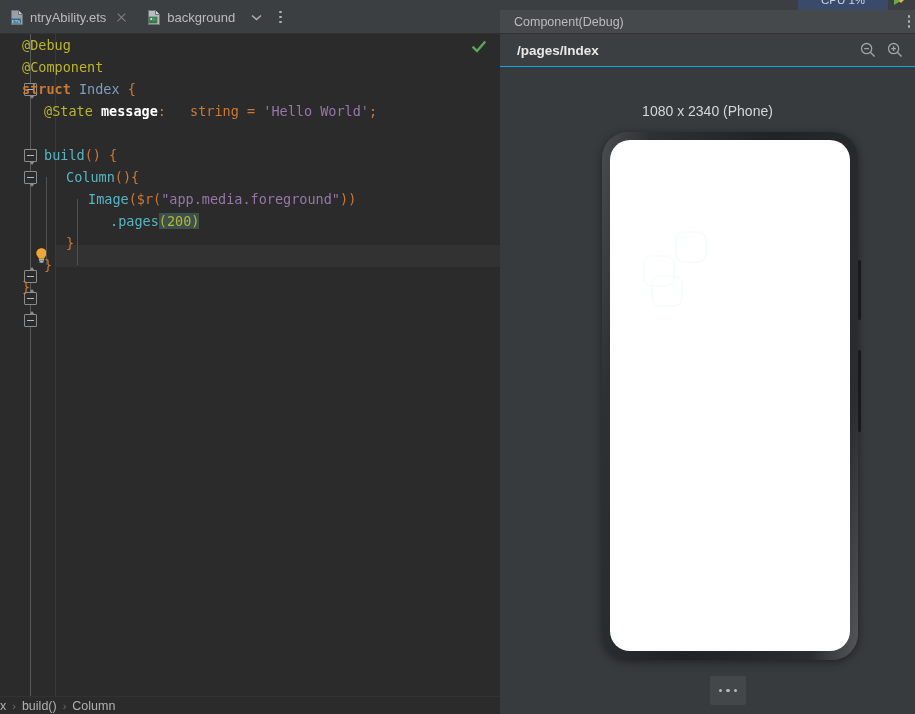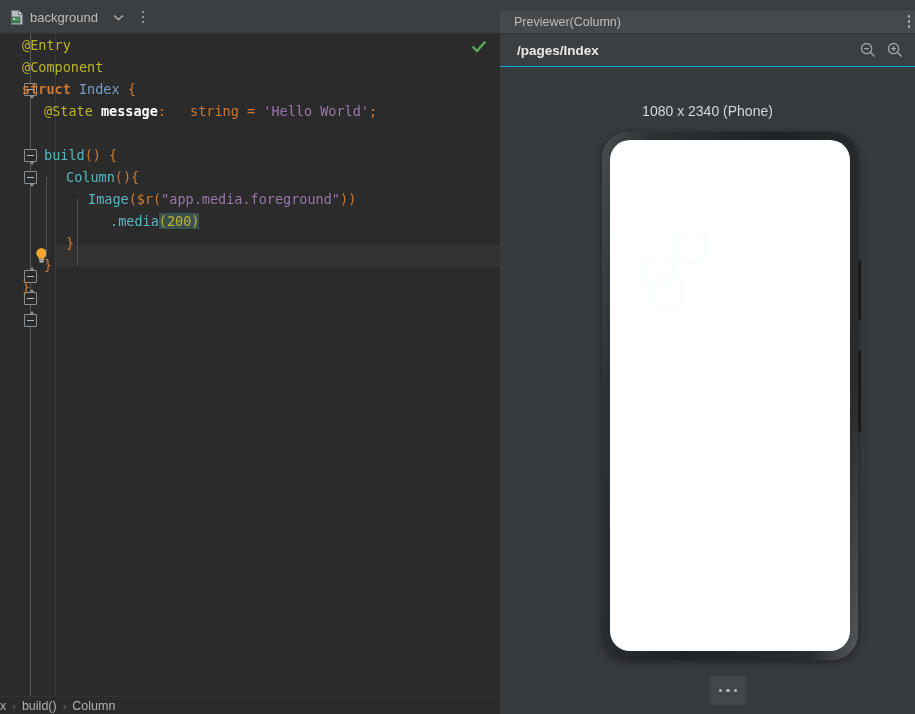--- a/index.html
+++ b/index.html
@@ -229,20 +229,30 @@
 </style>
 </head>
 <body>
 
 <div id="root">
 
   <div id="editor-pane">
 
     <div id="tabbar">
 
+      <div class="tab">
+        <svg class="ficon" viewBox="0 0 14 15">
+          <path d="M1.5 0.5h7l4 4v10h-11z" fill="#9aa0a6" stroke="#6f7479"></path>
+          <path d="M8.5 0.5v4h4" fill="#c8ccd0" stroke="#6f7479"></path>
+          <rect x="1" y="8.5" width="10" height="5" rx="1" fill="#2e6f8e"></rect>
+          <text x="6" y="12.6" font-size="4.2" fill="#ffffff" text-anchor="middle" font-family="DejaVu Sans, sans-serif">ETS</text>
+        </svg>
+        <span class="label">ntryAbility.ets</span>
+        <span class="closex"></span>
+      </div>
 
 
 
       <div class="tab">
         <svg class="ficon" viewBox="0 0 14 15">
           <path d="M1.5 0.5h7l4 4v10h-11z" fill="#b9bdc1" stroke="#6f7479"></path>
           <path d="M8.5 0.5v4h4" fill="#d8dbde" stroke="#6f7479"></path>
           <rect x="2" y="7" width="8" height="6" fill="#4a8f5e" stroke="#2f5f3e" stroke-width=".6"></rect>
           <circle cx="4.2" cy="9" r="1" fill="#dfe6df"></circle>
           <path d="M2.4 12.6l2.4-2.4 1.7 1.7 1.6-1.6 1.5 2.3z" fill="#2f6f45"></path>
@@ -287,48 +297,55 @@
       </svg>
 
       <div id="indent-v1"></div>
       <div id="indent-v2"></div>
 
       <svg id="inspect-check" viewBox="0 0 14 14">
         <path d="M1.5 7.5l3.5 3.6 7.5-8.6" fill="none" stroke="#5aa75a" stroke-width="2.4" stroke-linecap="square"></path>
       </svg>
 
       <div id="code-text">
-        <div class="cl" style="top:0px"><span class="k-deco">@Entry</span></div>
+        <div class="cl" style="top:0px"><span class="k-deco">@Debug</span></div>
         <div class="cl" style="top:22px"><span class="k-deco">@Component</span></div>
         <div class="cl" style="top:44px"><span class="k-kw">struct</span><span> </span><span class="k-type">Index</span><span> </span><span class="k-brace">{</span></div>
         <div class="cl" style="top:66px; left:44px"><span class="k-deco">@State</span><span> </span><span class="k-field">message</span><span class="k-brace">: </span><span class="k-prim">string</span><span class="k-brace"> = </span><span class="k-str">'Hello World'</span><span class="k-brace">;</span></div>
         <div class="cl" style="top:110px; left:44px"><span class="k-fn">build</span><span class="k-paren">()</span><span> </span><span class="k-brace">{</span></div>
         <div class="cl" style="top:132px; left:66px"><span class="k-comp">Column</span><span class="k-paren">()</span><span class="k-brace">{</span></div>
         <div class="cl" style="top:154px; left:88px"><span class="k-comp">Image</span><span class="k-paren">(</span><span class="k-dollar">$r</span><span class="k-paren">(</span><span class="k-strd">"app.media.foreground"</span><span class="k-paren">))</span></div>
-        <div class="cl" style="top:176px; left:110px"><span class="k-fn">.media</span><span class="k-num sel">(200)</span></div>
+        <div class="cl" style="top:176px; left:110px"><span class="k-fn">.pages</span><span class="k-num sel">(200)</span></div>
         <div class="cl" style="top:198px; left:66px"><span class="k-brace">}</span></div>
         <div class="cl" style="top:220px; left:44px"><span class="k-brace">}</span></div>
         <div class="cl" style="top:242px; left:22px"><span class="k-brace">}</span></div>
       </div>
     </div>
 
     <div id="breadcrumb">
       <span class="bc">x</span>
       <span class="sep">›</span>
       <span class="bc">build()</span>
       <span class="sep">›</span>
       <span class="bc">Column</span>
     </div>
   </div>
 
   <div id="previewer">
 
+    <div id="cpu-strip">
+      <div id="cpu-badge">CPU 1%</div>
+      <svg id="cpu-run" viewBox="0 0 14 14">
+        <path d="M2 1.5l9 5.2-9 5.2z" fill="#6aa84f"></path>
+        <path d="M7 8l5-5 2 2-5 5z" fill="#e3b341"></path>
+      </svg>
+    </div>
 
     <div id="prev-title-bar">
-      <span id="prev-title">Previewer(Column)</span>
+      <span id="prev-title">Component(Debug)</span>
       <span id="prev-title-more">
         <span class="dots3">
             <i></i>
             <i></i>
             <i></i>
           </span>
       </span>
     </div>
 
     <div id="prev-toolbar">

